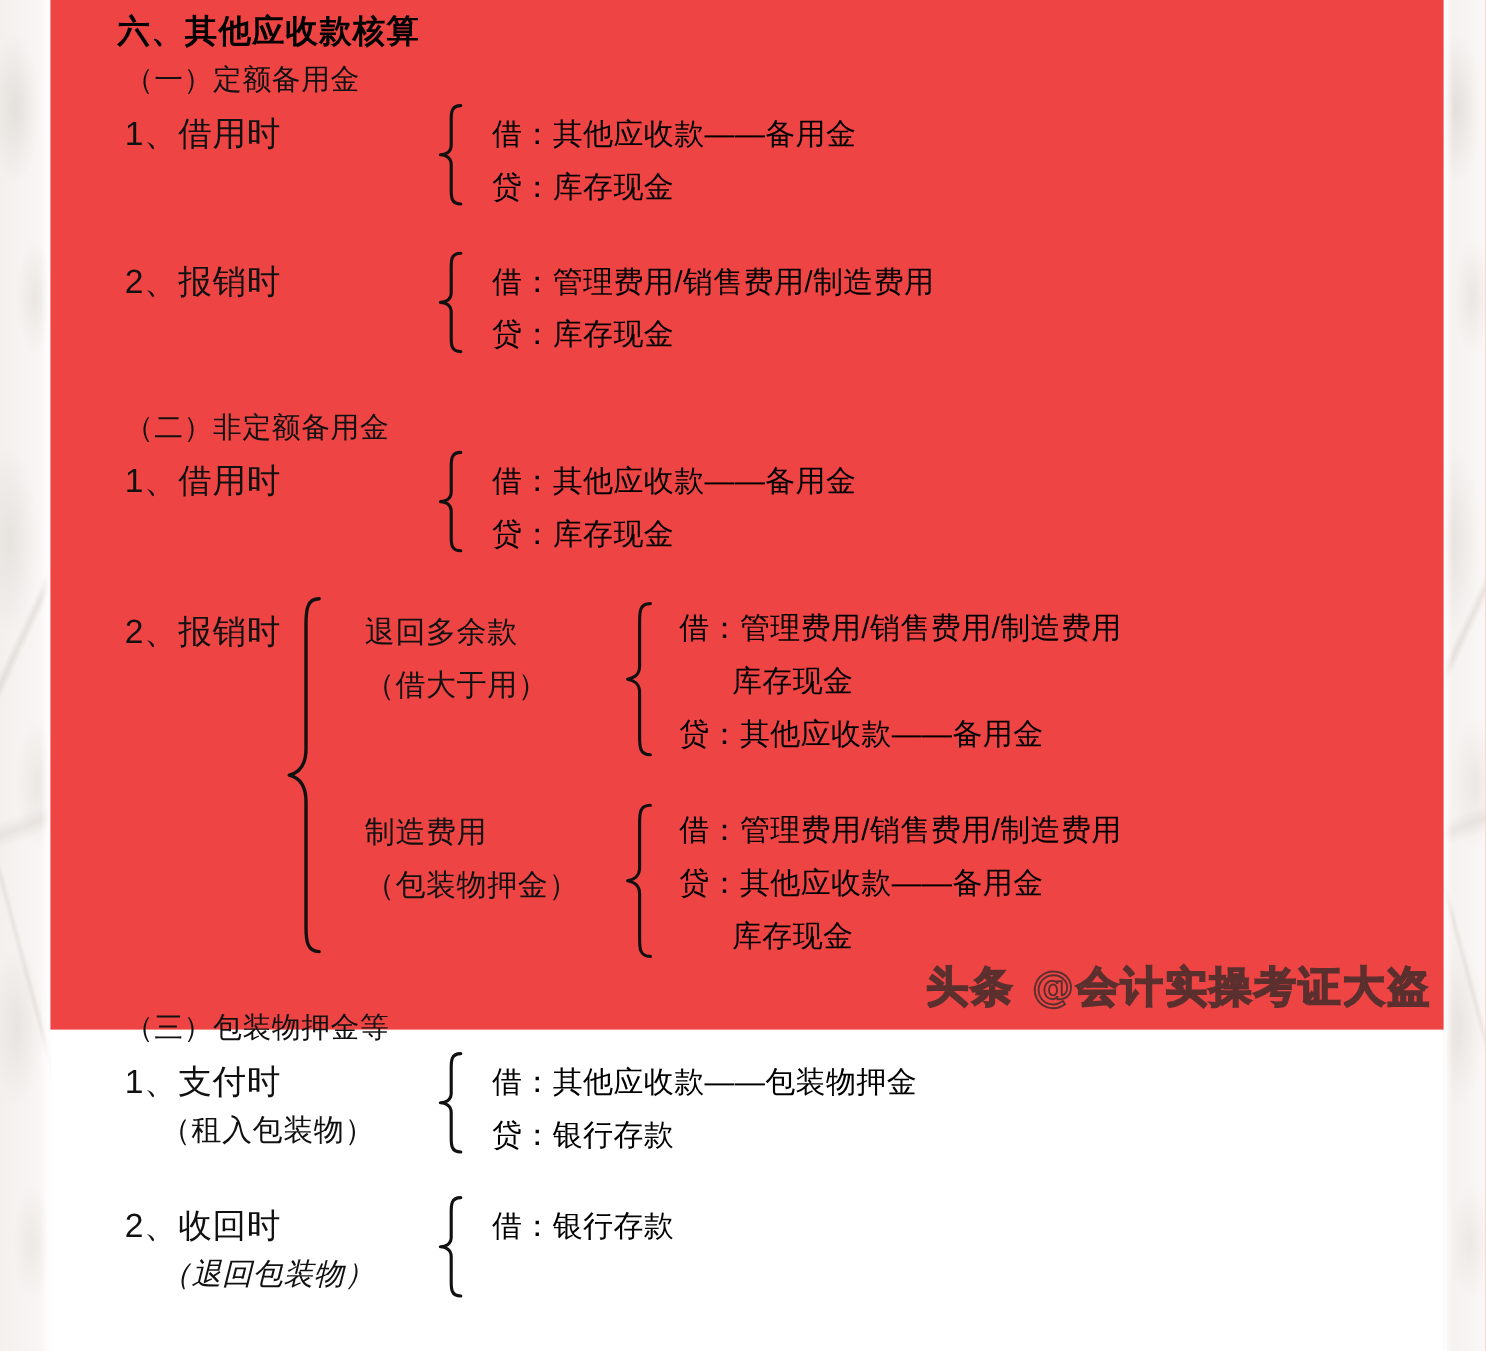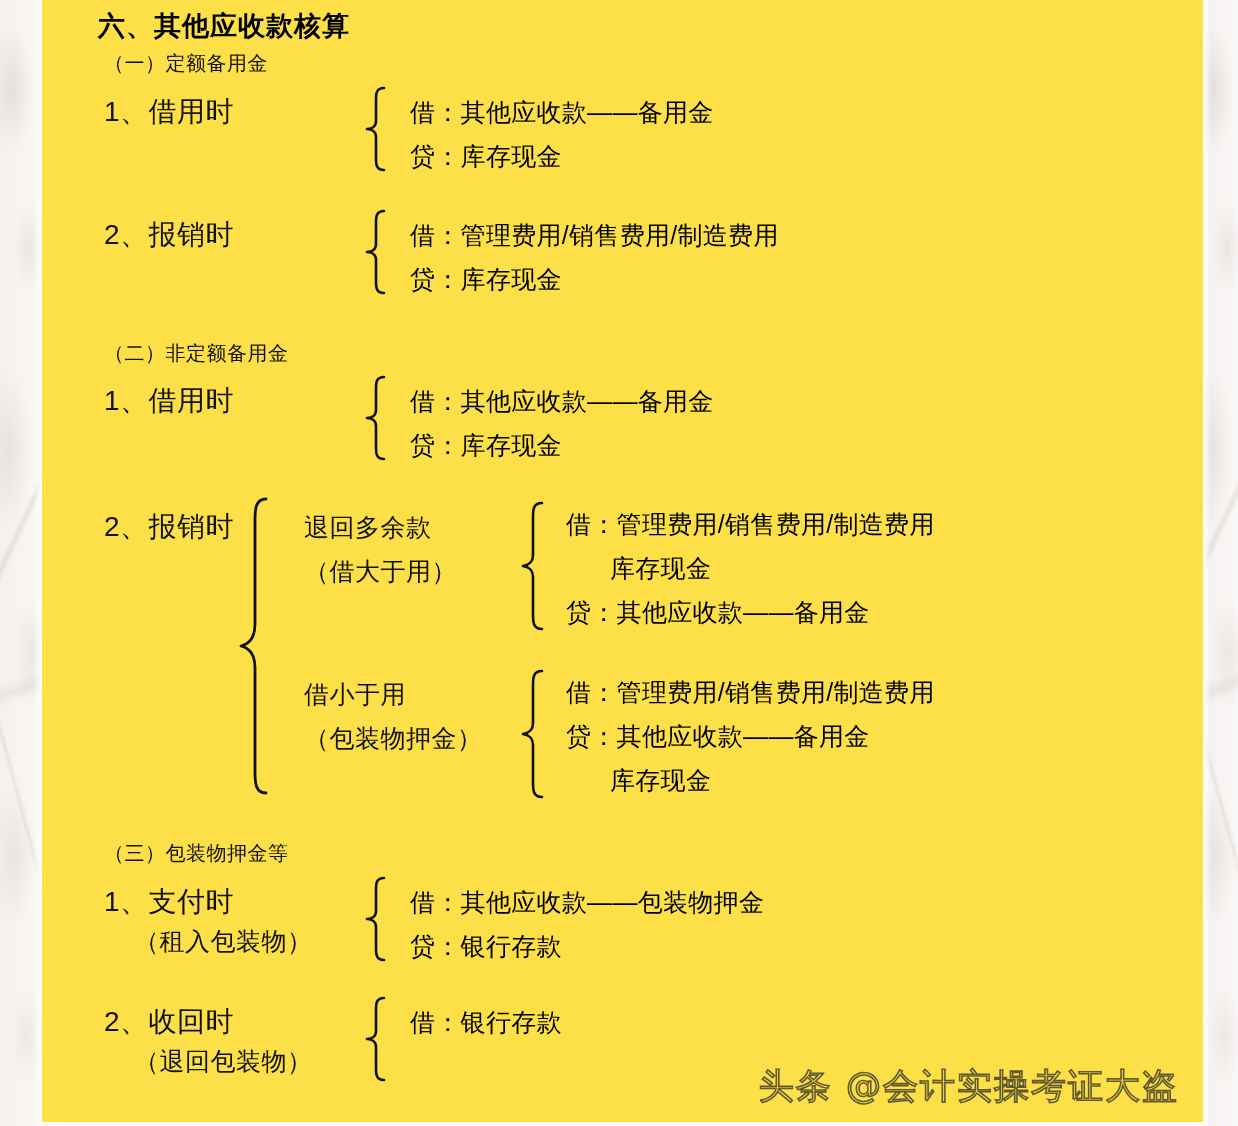--- a/index.html
+++ b/index.html
@@ -31,50 +31,50 @@
     content:"";position:absolute;right:0;top:0;bottom:0;width:8px;
     background:linear-gradient(to right, rgba(255,255,255,0), #ffffff);
   }
   .margin-right{right:0;width:35px;}
   .margin-right::after{
     content:"";position:absolute;left:0;top:0;bottom:0;width:8px;
     background:linear-gradient(to left, rgba(255,255,255,0), #ffffff);
   }
 
   
-  .page{position:absolute;left:42px;top:0;width:1161px;height:1122px;background:#fde047;}
+  .page{position:absolute;left:42px;top:0;width:1161px;height:858px;background:#ef4444;}
 
   .abs{position:absolute;white-space:nowrap;}
 
   
   .doc-title{
     left:56px;top:8px;font-size:27px;font-weight:bold;color:#000;
     letter-spacing:1px;
   }
-  .sub-head{left:62px;font-size:20px;color:#111;letter-spacing:.5px;}
+  .sub-head{left:62px;font-size:24px;color:#111;letter-spacing:.5px;}
   .item-label{left:62px;font-size:28px;color:#111;letter-spacing:.5px;}
   .item-sub{font-size:25px;color:#111;letter-spacing:.5px;}
 
   
   .entry{font-size:25px;color:#000;letter-spacing:.3px;line-height:44px;}
   .entry .ln{display:block;}
   .ln-indent{padding-left:44px;}
 
   
   .branch{font-size:25px;color:#111;line-height:44px;letter-spacing:.5px;}
   .branch .ln{display:block;}
 
   
   .brace{position:absolute;}
   .brace svg{display:block;overflow:visible;}
 
   
   .watermark{
-    position:absolute;right:24px;bottom:12px;
-    font-size:35px;font-weight:normal;letter-spacing:2px;
+    position:absolute;right:10px;bottom:12px;
+    font-size:35px;font-weight:bold;letter-spacing:2px;
     color:transparent;
     -webkit-text-stroke:1.6px rgba(40,40,40,.80);
     opacity:.92;
     font-family:"DejaVu Sans","Liberation Sans",sans-serif;
   }
 </style>
 </head>
 <body>
 
 <div class="margin-tex margin-left"></div>
@@ -138,21 +138,21 @@
       <path d="M22 3 C13 3 13 10 13 18 L13 55 C13 63 8 65 3 66 C8 67 13 69 13 77 L13 114 C13 122 13 129 22 129"></path>
     </svg>
   </div>
   <div class="abs entry" style="left:524px;top:502px;">
     <span class="ln">借：管理费用/销售费用/制造费用</span>
     <span class="ln ln-indent">库存现金</span>
     <span class="ln">贷：其他应收款——备用金</span>
   </div>
 
   <div class="abs branch" style="left:262px;top:672px;">
-    <span class="ln">借小于用</span>
+    <span class="ln">制造费用</span>
     <span class="ln">（包装物押金）</span>
   </div>
   <div class="brace" style="left:478px;top:668px;">
     <svg width="28" height="132" viewBox="0 0 28 132" fill="none" stroke="#111" stroke-width="2.6" stroke-linecap="round" stroke-linejoin="round">
       <path d="M22 3 C13 3 13 10 13 18 L13 55 C13 63 8 65 3 66 C8 67 13 69 13 77 L13 114 C13 122 13 129 22 129"></path>
     </svg>
   </div>
   <div class="abs entry" style="left:524px;top:670px;">
     <span class="ln">借：管理费用/销售费用/制造费用</span>
     <span class="ln">贷：其他应收款——备用金</span>
@@ -167,21 +167,21 @@
     <svg width="26" height="86" viewBox="0 0 26 86" fill="none" stroke="#111" stroke-width="2.6" stroke-linecap="round" stroke-linejoin="round">
       <path d="M20 2 C12 2 12 8 12 14 L12 35 C12 41 7 43 3 43 C7 43 12 45 12 51 L12 72 C12 78 12 84 20 84"></path>
     </svg>
   </div>
   <div class="abs entry" style="left:368px;top:880px;">
     <span class="ln">借：其他应收款——包装物押金</span>
     <span class="ln">贷：银行存款</span>
   </div>
 
   <div class="abs item-label" style="top:1003px;">2、收回时</div>
-  <div class="abs item-sub" style="left:92px;top:1045px;">（退回包装物）</div>
+  <div class="abs item-sub" style="left:92px;top:1045px;font-style:italic;">（退回包装物）</div>
   <div class="brace" style="left:322px;top:996px;">
     <svg width="26" height="86" viewBox="0 0 26 86" fill="none" stroke="#111" stroke-width="2.6" stroke-linecap="round" stroke-linejoin="round">
       <path d="M20 2 C12 2 12 8 12 14 L12 35 C12 41 7 43 3 43 C7 43 12 45 12 51 L12 72 C12 78 12 84 20 84"></path>
     </svg>
   </div>
   <div class="abs entry" style="left:368px;top:1000px;">
     <span class="ln">借：银行存款</span>
   </div>
 
   <div class="watermark">头条 @会计实操考证大盗</div>

